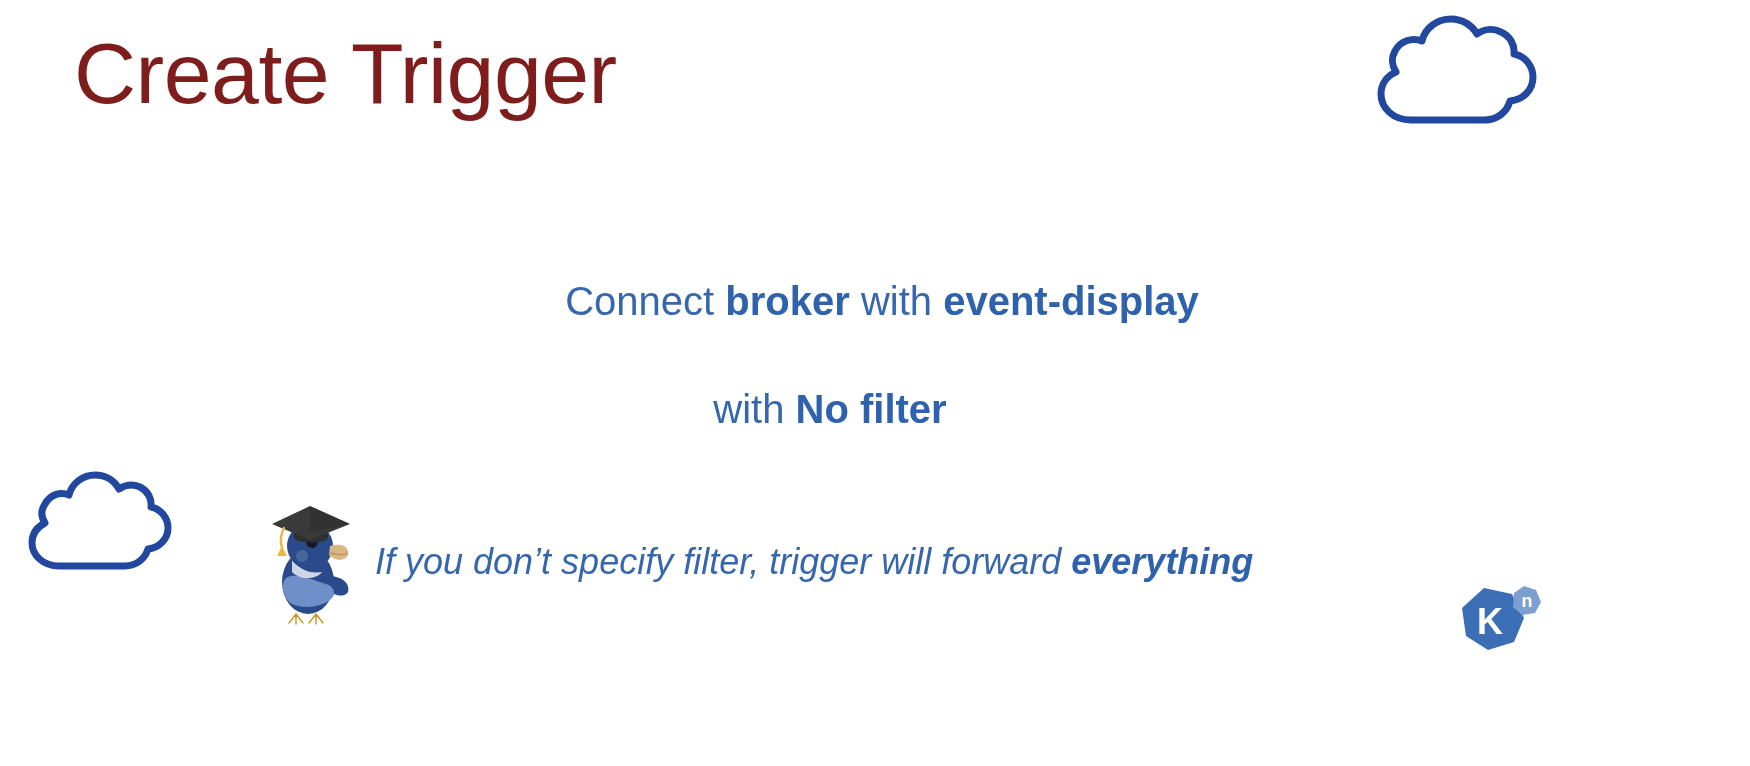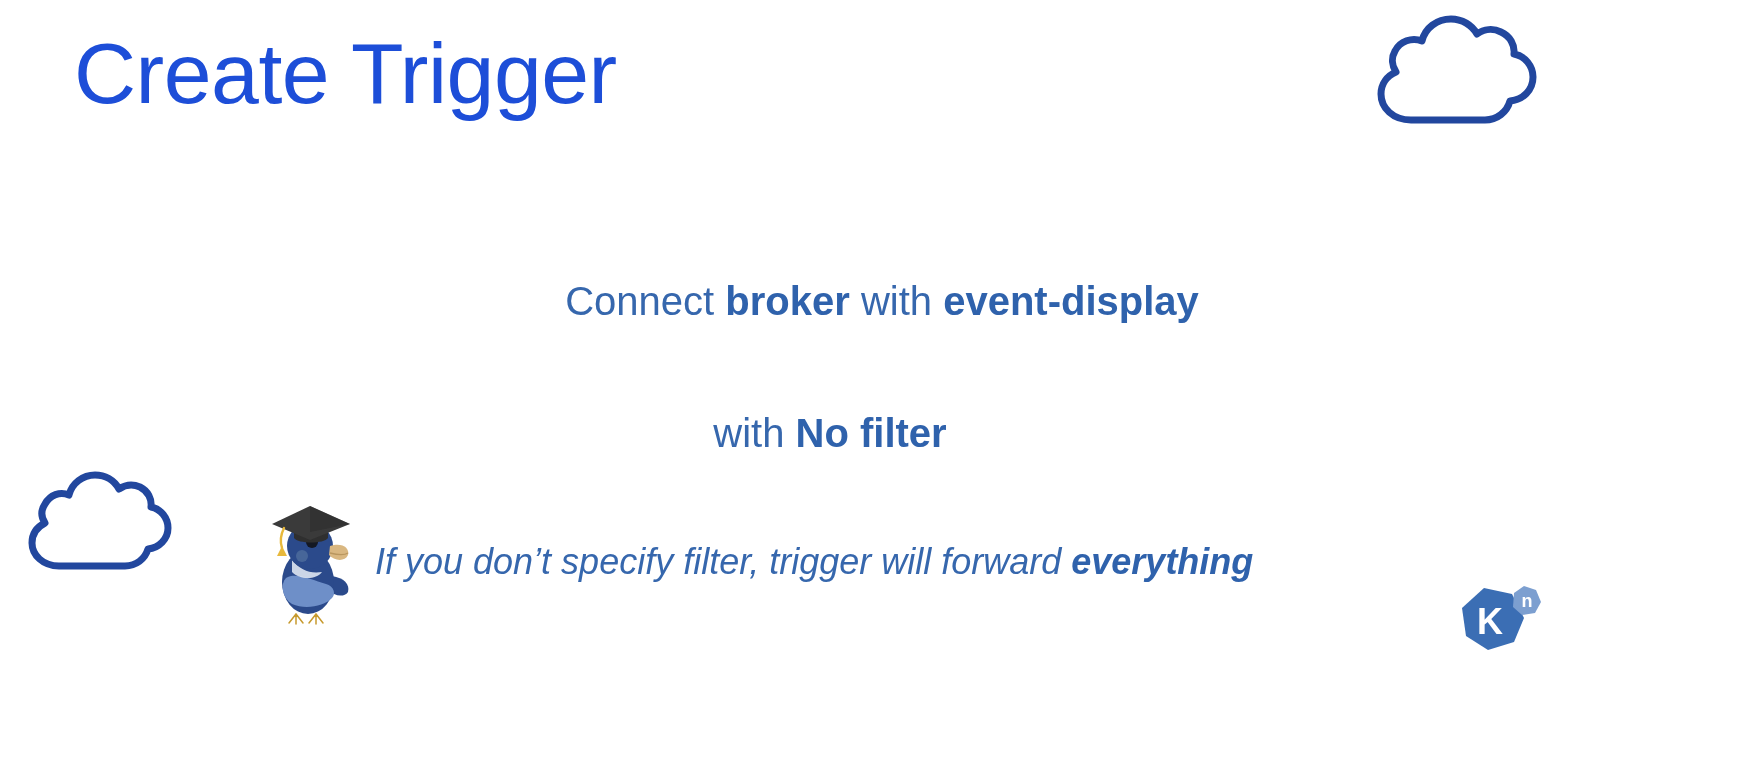--- a/index.html
+++ b/index.html
@@ -18,21 +18,21 @@
 
   
   #slide-title {
     position: absolute;
     left: 74px;
     top: 30px;
     font-size: 86px;
     line-height: 1.0;
     font-weight: 300;
     letter-spacing: -0.5px;
-    color: #1d4ed8;
+    color: #7f1d1d;
     white-space: nowrap;
   }
 
   
   .body-line {
     position: absolute;
     font-size: 40px;
     line-height: 1.15;
     color: #3667AD;
     white-space: nowrap;
@@ -50,21 +50,20 @@
     text-align: center;
     padding-right: 10px;
     padding-left: 24px;
   }
   #line-nofilter {
     left: 0;
     right: 0;
     top: 386px;
     text-align: center;
     padding-right: 90px;
-    margin-top: 24px;
   }
 
   #line-tip {
     left: 375px;
     top: 541px;
     font-size: 36px;
     color: #3667AD;
     font-style: italic;
   }
 

